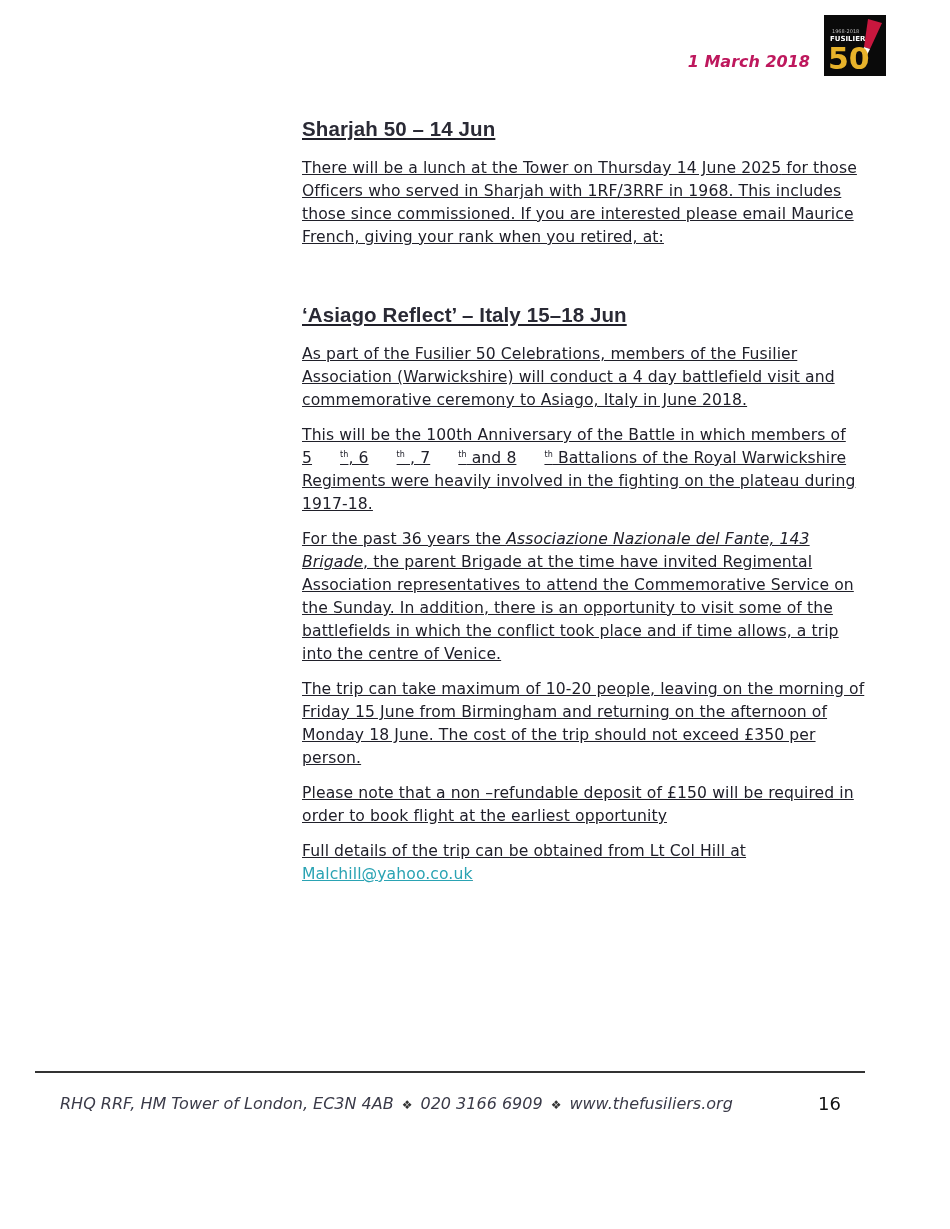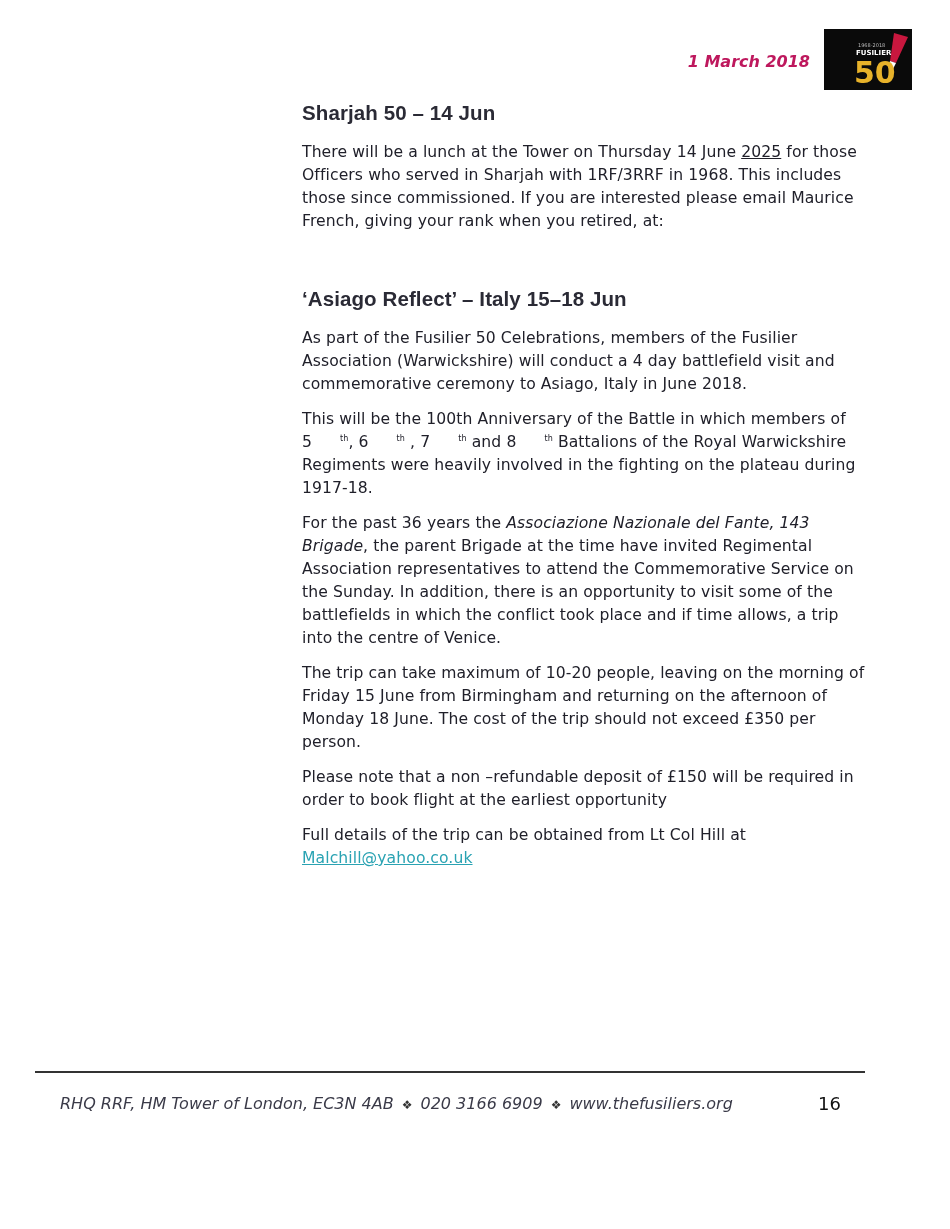--- a/index.html
+++ b/index.html
@@ -1,20 +1,20 @@
 <!DOCTYPE html>
 <html><head>
 <meta charset="utf-8">
 <style>
   html, body { margin: 0; padding: 0; background: #ffffff; }
   body { width: 950px; height: 1229px; position: relative; overflow: hidden; color: #1e1e26; }
   .date { position: absolute; right: 140px; top: 52px; font-family: "DejaVu Sans", sans-serif; font-style: italic; font-weight: bold; font-size: 16px; color: #be185d; margin-left: 42px; }
-  .logo { position: absolute; left: 824px; top: 29px; width: 62px; height: 61px; background: #0a0a0a; padding-left: 26px; }
+  .logo { position: absolute; left: 824px; top: 15px; width: 62px; height: 61px; background: #0a0a0a; }
   .logo svg { display: block; }
-  .content { position: absolute; left: 302px; top: 99px; width: 570px; font-family: "DejaVu Sans", sans-serif; font-size: 15.6px; line-height: 23px; color: #20202a; letter-spacing: 0.1px; }
+  .content { position: absolute; left: 302px; top: 115px; width: 570px; font-family: "DejaVu Sans", sans-serif; font-size: 15.6px; line-height: 23px; color: #20202a; letter-spacing: 0.1px; text-decoration: underline; }
   h2 { font-family: "Liberation Sans", sans-serif; font-weight: bold; font-size: 20.5px; color: #2a2a35; margin: 0 0 14px 0; line-height: 28px; }
   p { margin: 0 0 12px 0; }
   .link { color: #2aa3b3; text-decoration: underline; }
   .ul { text-decoration: underline; }
   sup { font-size: 8px; vertical-align: 6px; line-height: 0; padding-left: 28px; }
   .gap { height: 40px; }
   .rule { position: absolute; left: 35px; top: 1071px; width: 830px; height: 2px; background: #333; }
   .footer { position: absolute; left: 60px; top: 1094px; font-family: "DejaVu Sans", sans-serif; font-style: italic; font-size: 16px; color: #3a3a48; white-space: pre; text-align: right; }
   .diamond { font-style: normal; font-size: 12px; color: #333; margin: 0 8px; }
   .pagenum { position: absolute; left: 818px; top: 1093px; font-family: "DejaVu Sans", sans-serif; font-size: 18px; color: #111; font-weight: 500; }

